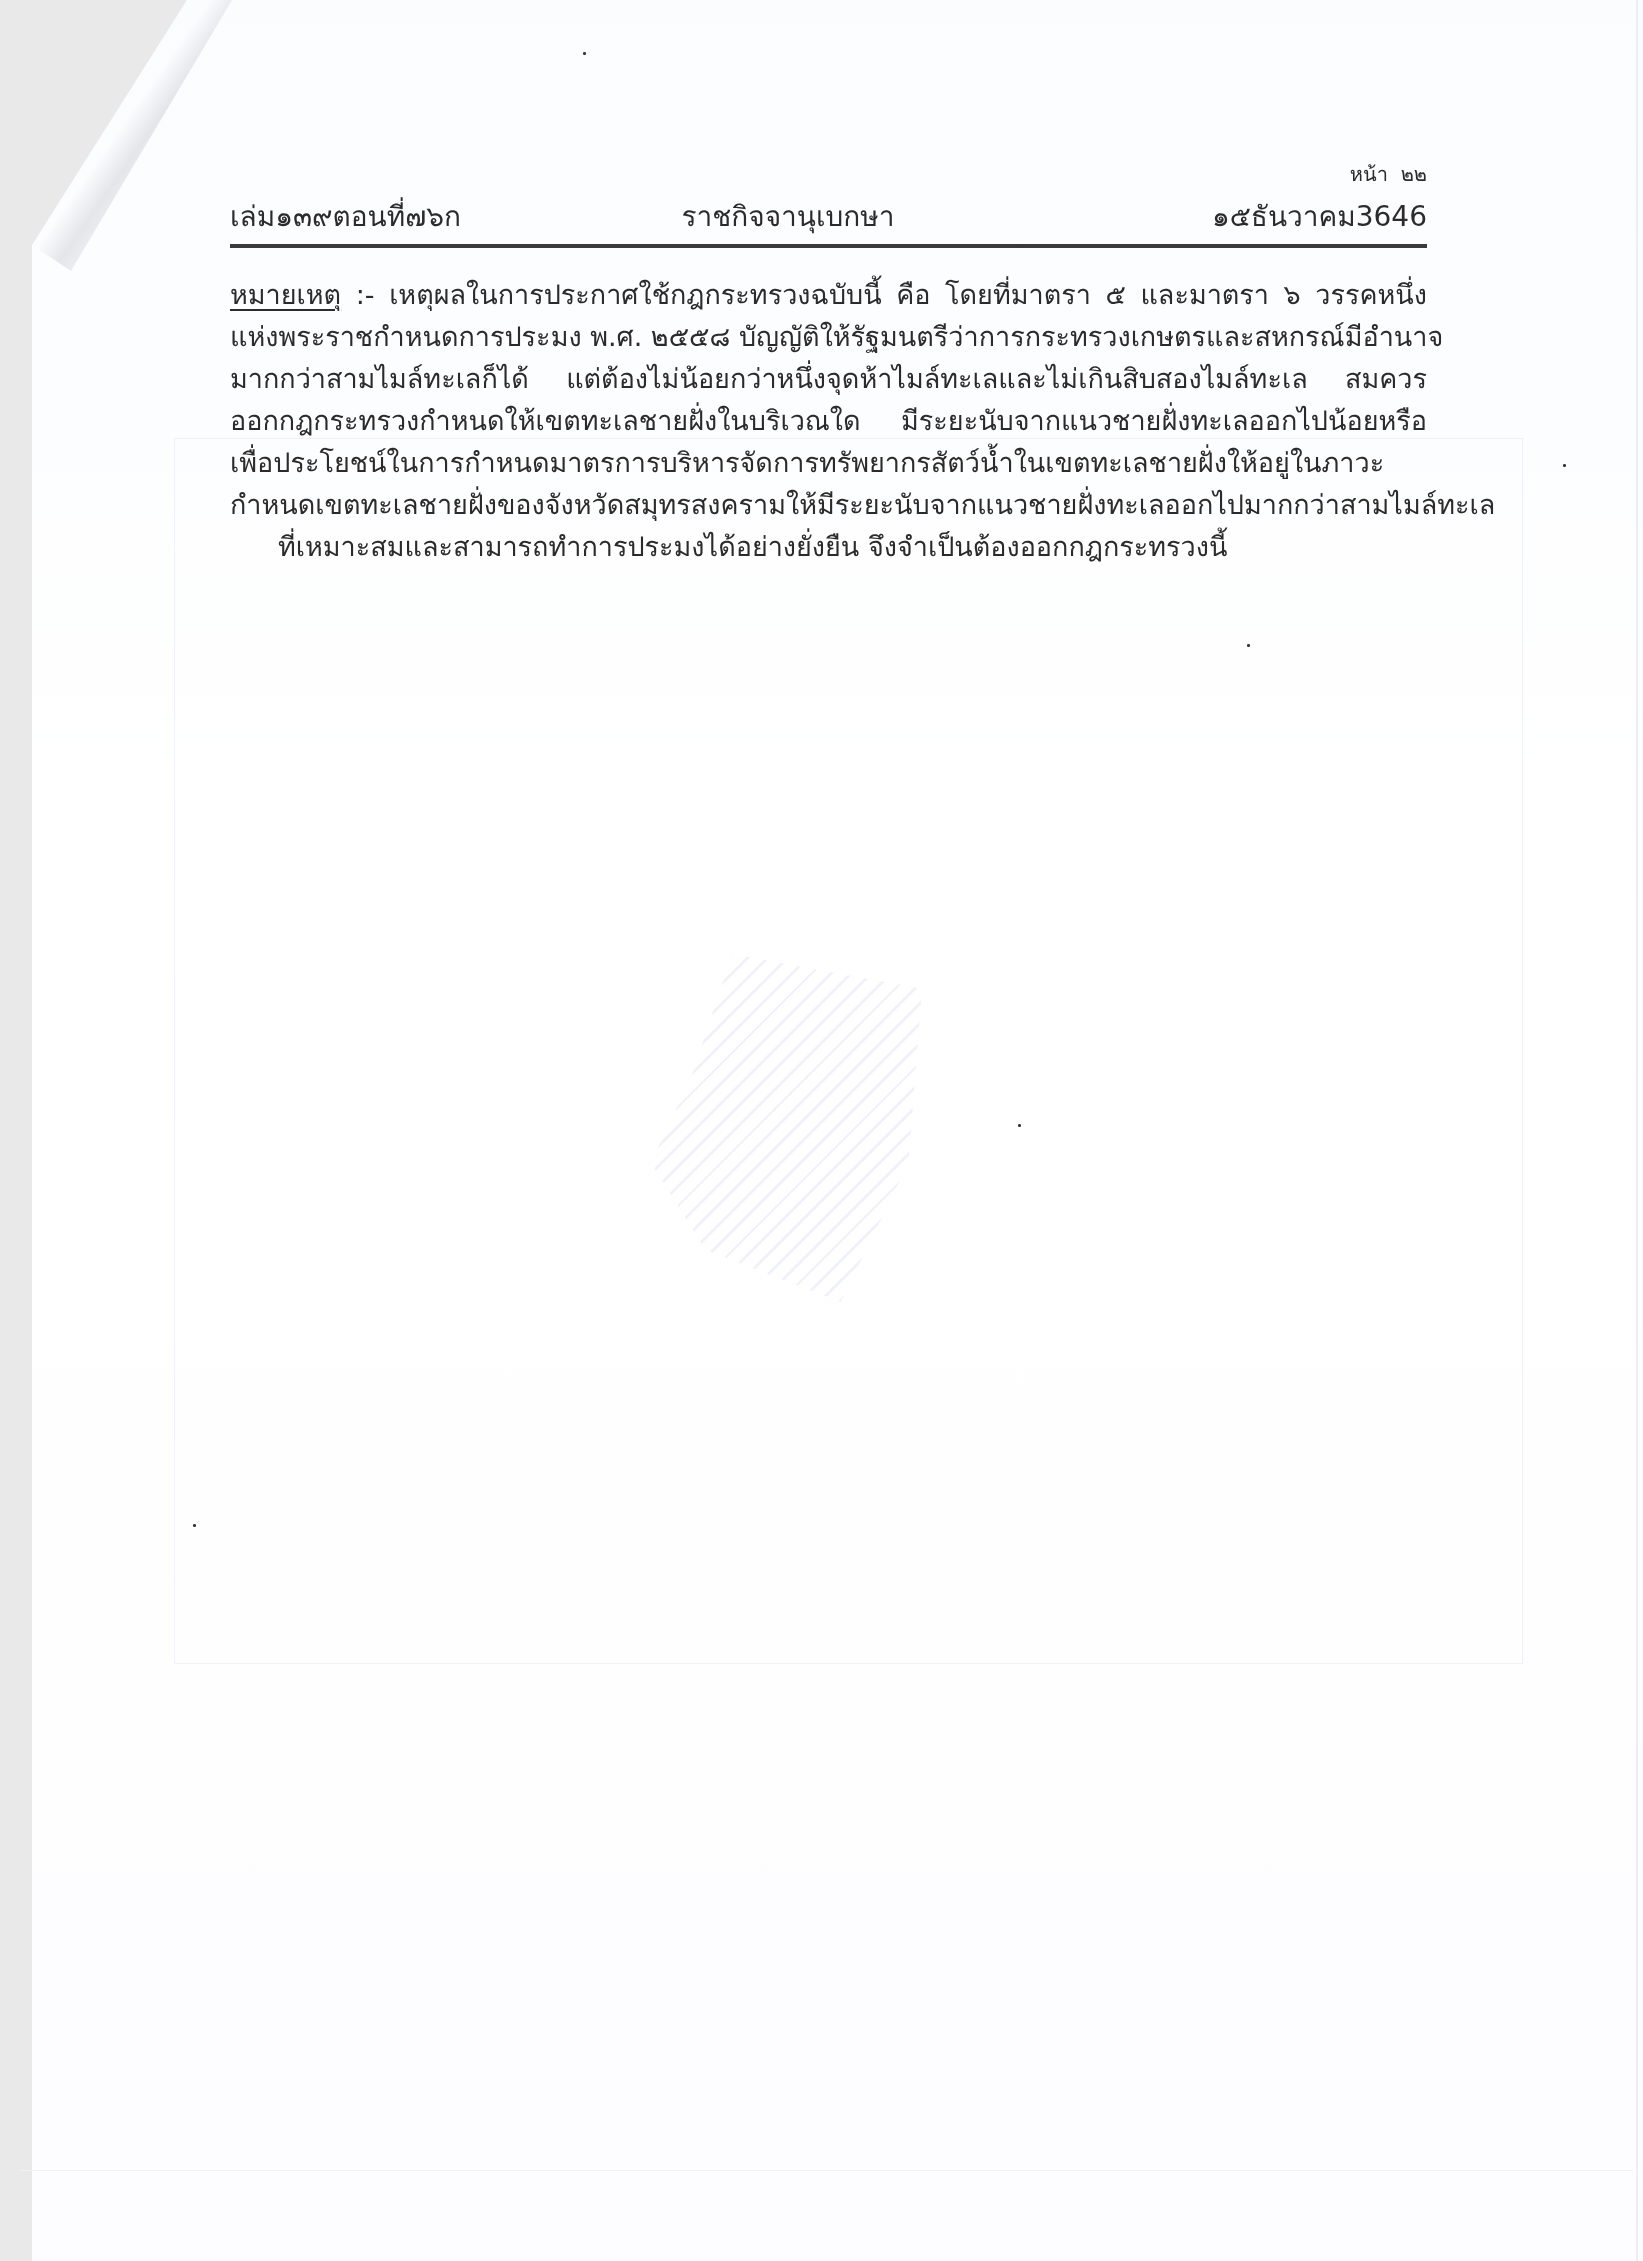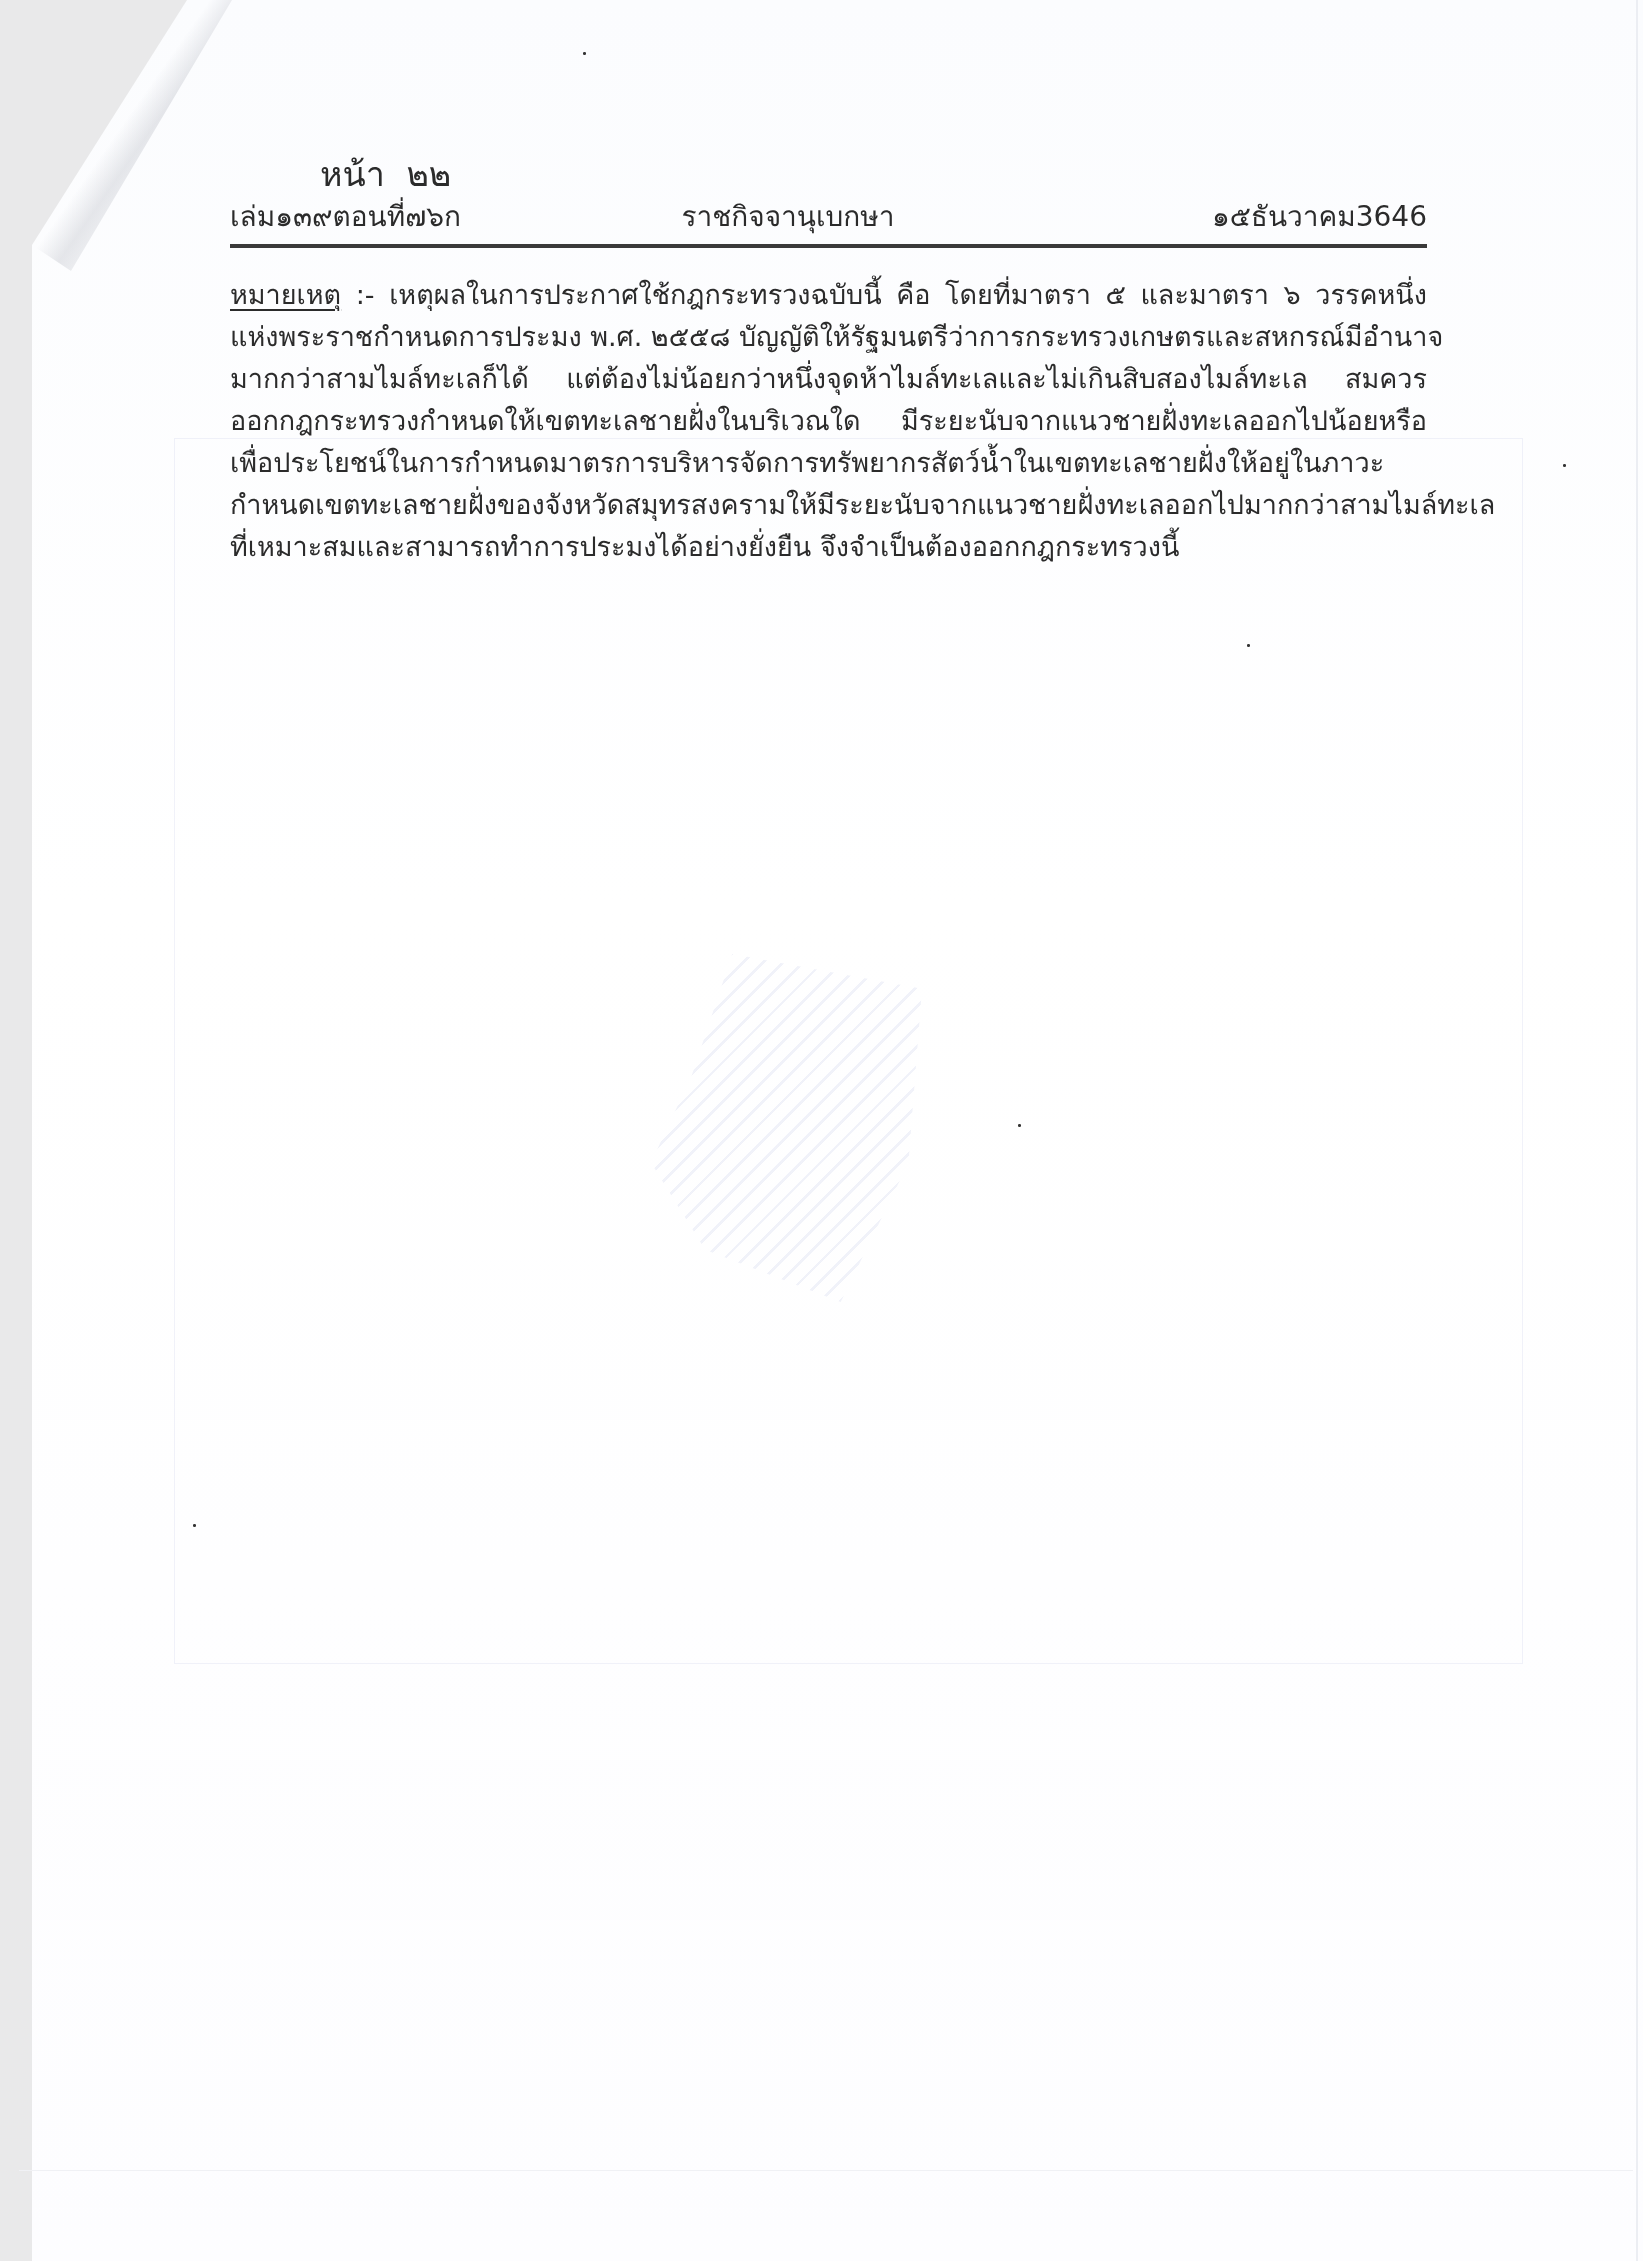--- a/index.html
+++ b/index.html
@@ -49,22 +49,22 @@
       pointer-events: none;
     }
 
     .content {
       position: absolute;
       left: 230px;
       top: 155px;
       width: 1197px;
     }
     .page-number {
-      text-align: left;
-      font-size: 34px;
+      text-align: right;
+      font-size: 20px;
       line-height: 39px;
       height: 39px;
       margin-left: 90px;
     }
     .header-row {
       display: flex;
       align-items: baseline;
       justify-content: space-between;
       font-size: 28px;
       line-height: 46px;
@@ -84,21 +84,21 @@
       line-height: 42px;
       text-align: justify;
       text-align-last: left;
     }
     .note-line {
       display: block;
       text-align: justify;
       text-align-last: justify;
       white-space: nowrap;
     }
-    .note-line.last { text-align-last: left; }
+    .note-line.last { text-align-last: left; margin-left: 48px; }
     .note-heading { text-decoration: underline; text-underline-offset: 5.2px; text-decoration-thickness: 1.9px; }
     .dust { position: absolute; width: 2.6px; height: 2.6px; border-radius: 50%; background: #333; }
   </style>
 </head>
 <body>
 
 <div class="scan-bed"></div>
 <div class="paper"></div>
 <div class="fold-shadow"></div>
 <div class="right-edge"></div>

